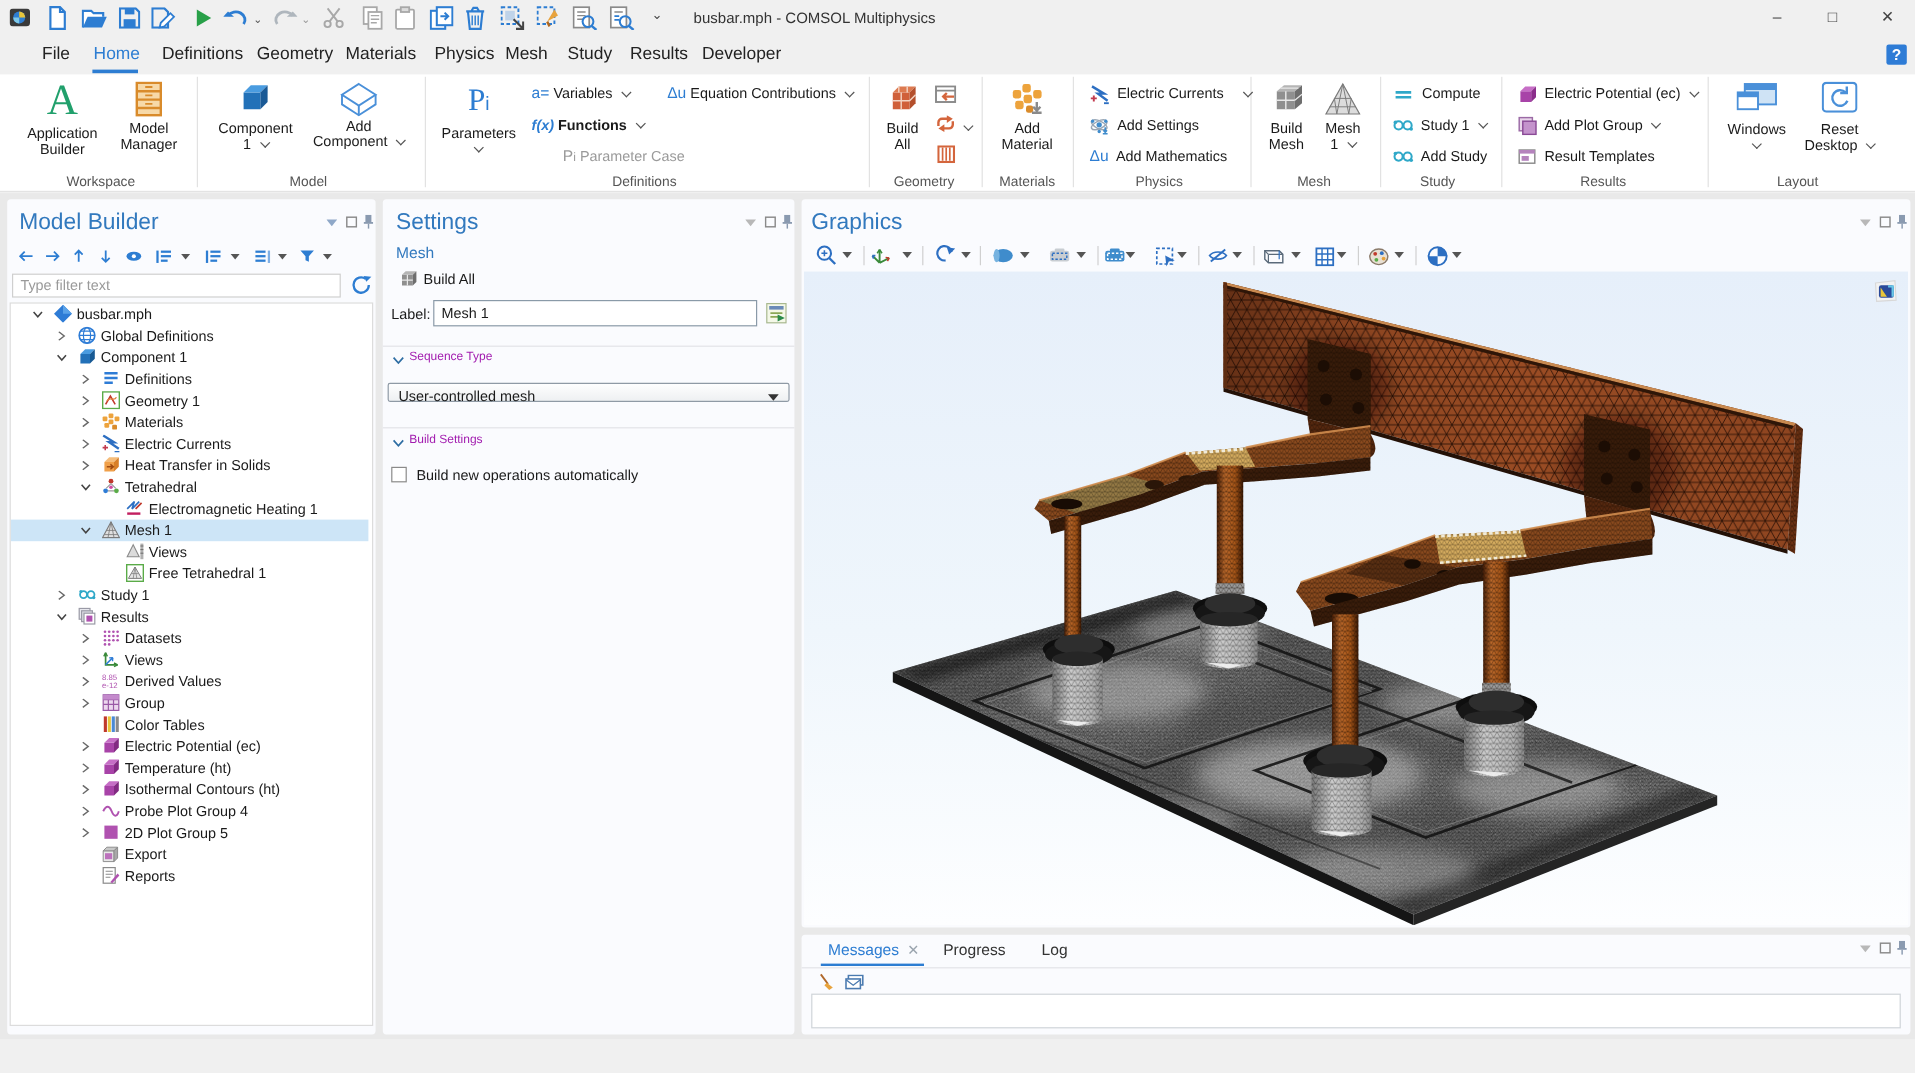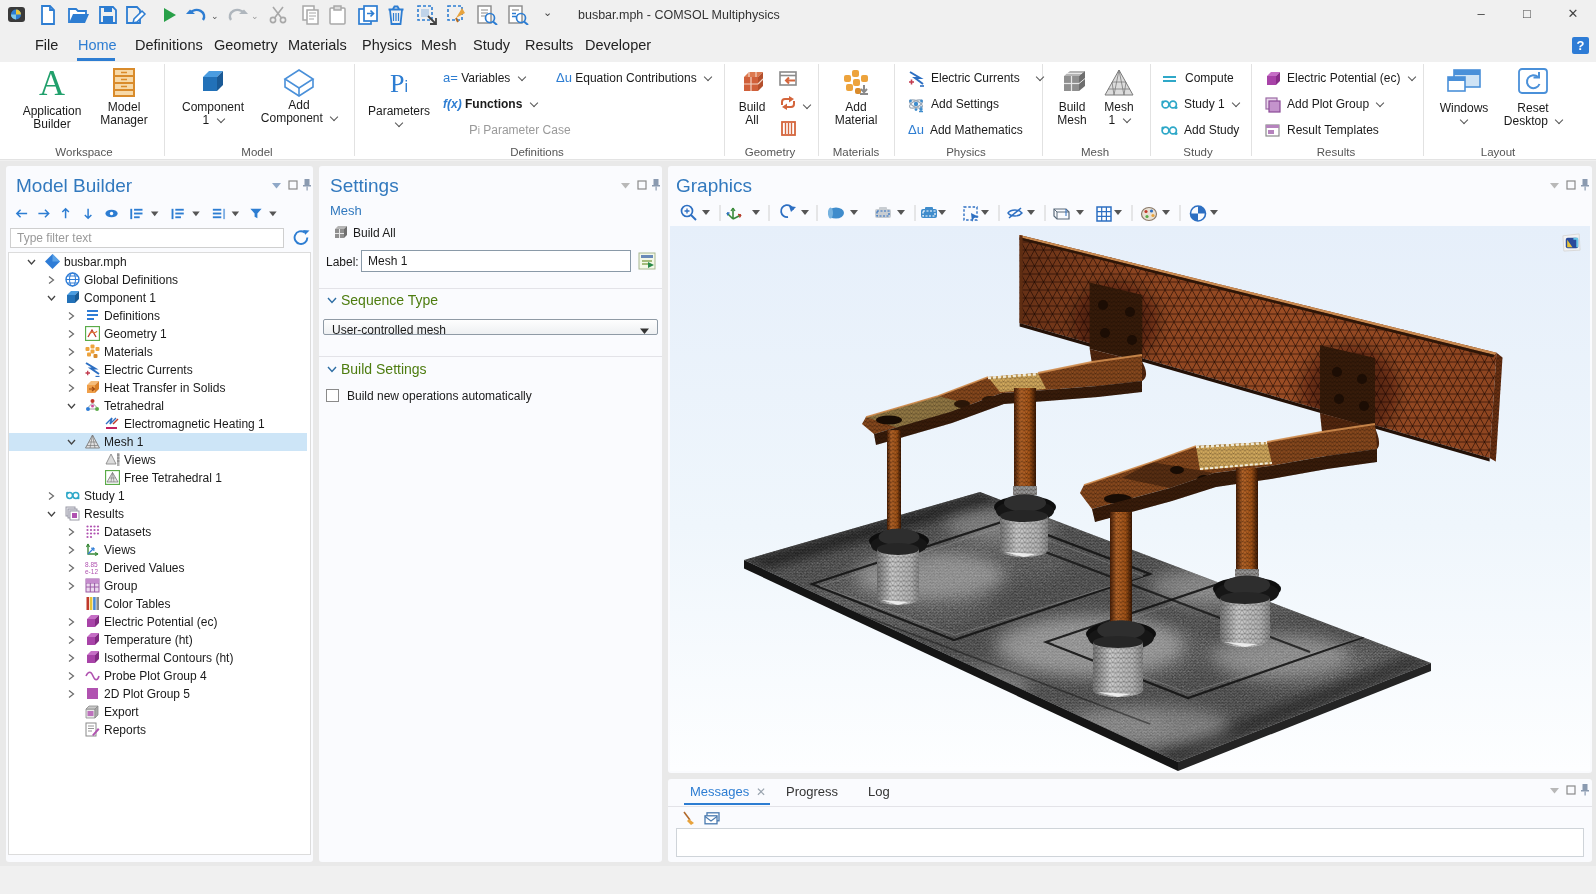--- a/index.html
+++ b/index.html
@@ -32,21 +32,21 @@
 #p-msg{left:668px;top:618px;width:924px;height:83px;}
 .phead{position:absolute;font-size:19px;color:#3279be;}
 .pctrl{position:absolute;color:#8a8a8a;font-size:11px;}
 
 #filterbox{position:absolute;left:4px;top:62px;width:274px;height:20px;border:1px solid #cfcfcf;background:#fff;color:#9a9a9a;line-height:18px;padding-left:6px;}
 #treebox{position:absolute;left:2px;top:86px;width:303px;height:603px;border:1px solid #dcdcdc;background:#fff;overflow:hidden;}
 .trow{position:absolute;height:18px;line-height:18px;white-space:nowrap;font-size:12px;color:#1a1a1a;}
 .tsel{position:absolute;left:0px;width:298px;height:18px;background:#cde5f7;}
 .ticon{position:absolute;width:15px;height:15px;top:1px;}
 
-.sechead{font-size:14px;color:#4d7c0f;}
+.sechead{font-size:10px;color:#a21caf;}
 hr.sdiv{border:none;border-top:1px solid #e3e3e8;}
 
 #statusbar{position:absolute;left:0;top:866px;width:1596px;height:28px;background:#ececec;}
 #statustext{position:absolute;left:918px;top:7px;font-size:12.5px;color:#1a1a1a;}
 svg{display:block;}
 .ic{display:inline-block;vertical-align:middle;}
 </style>
 </head>
 <body>
 <div id="app">

